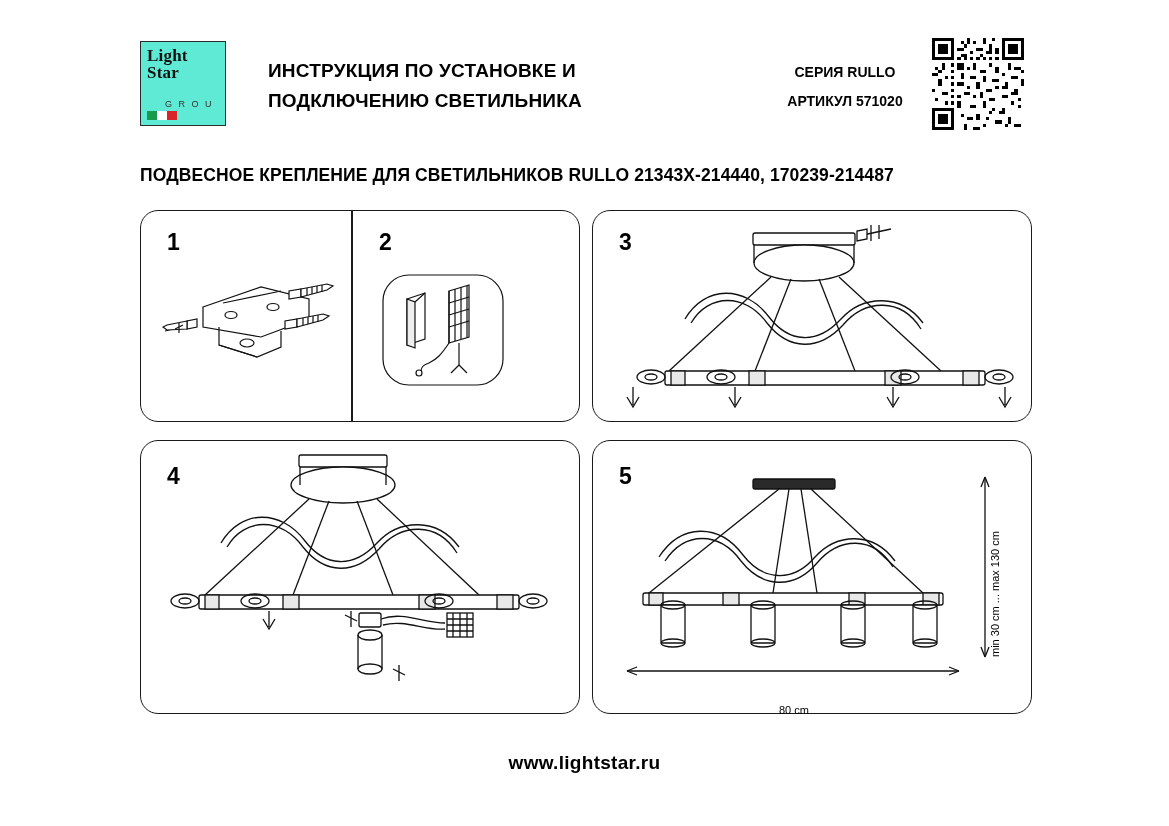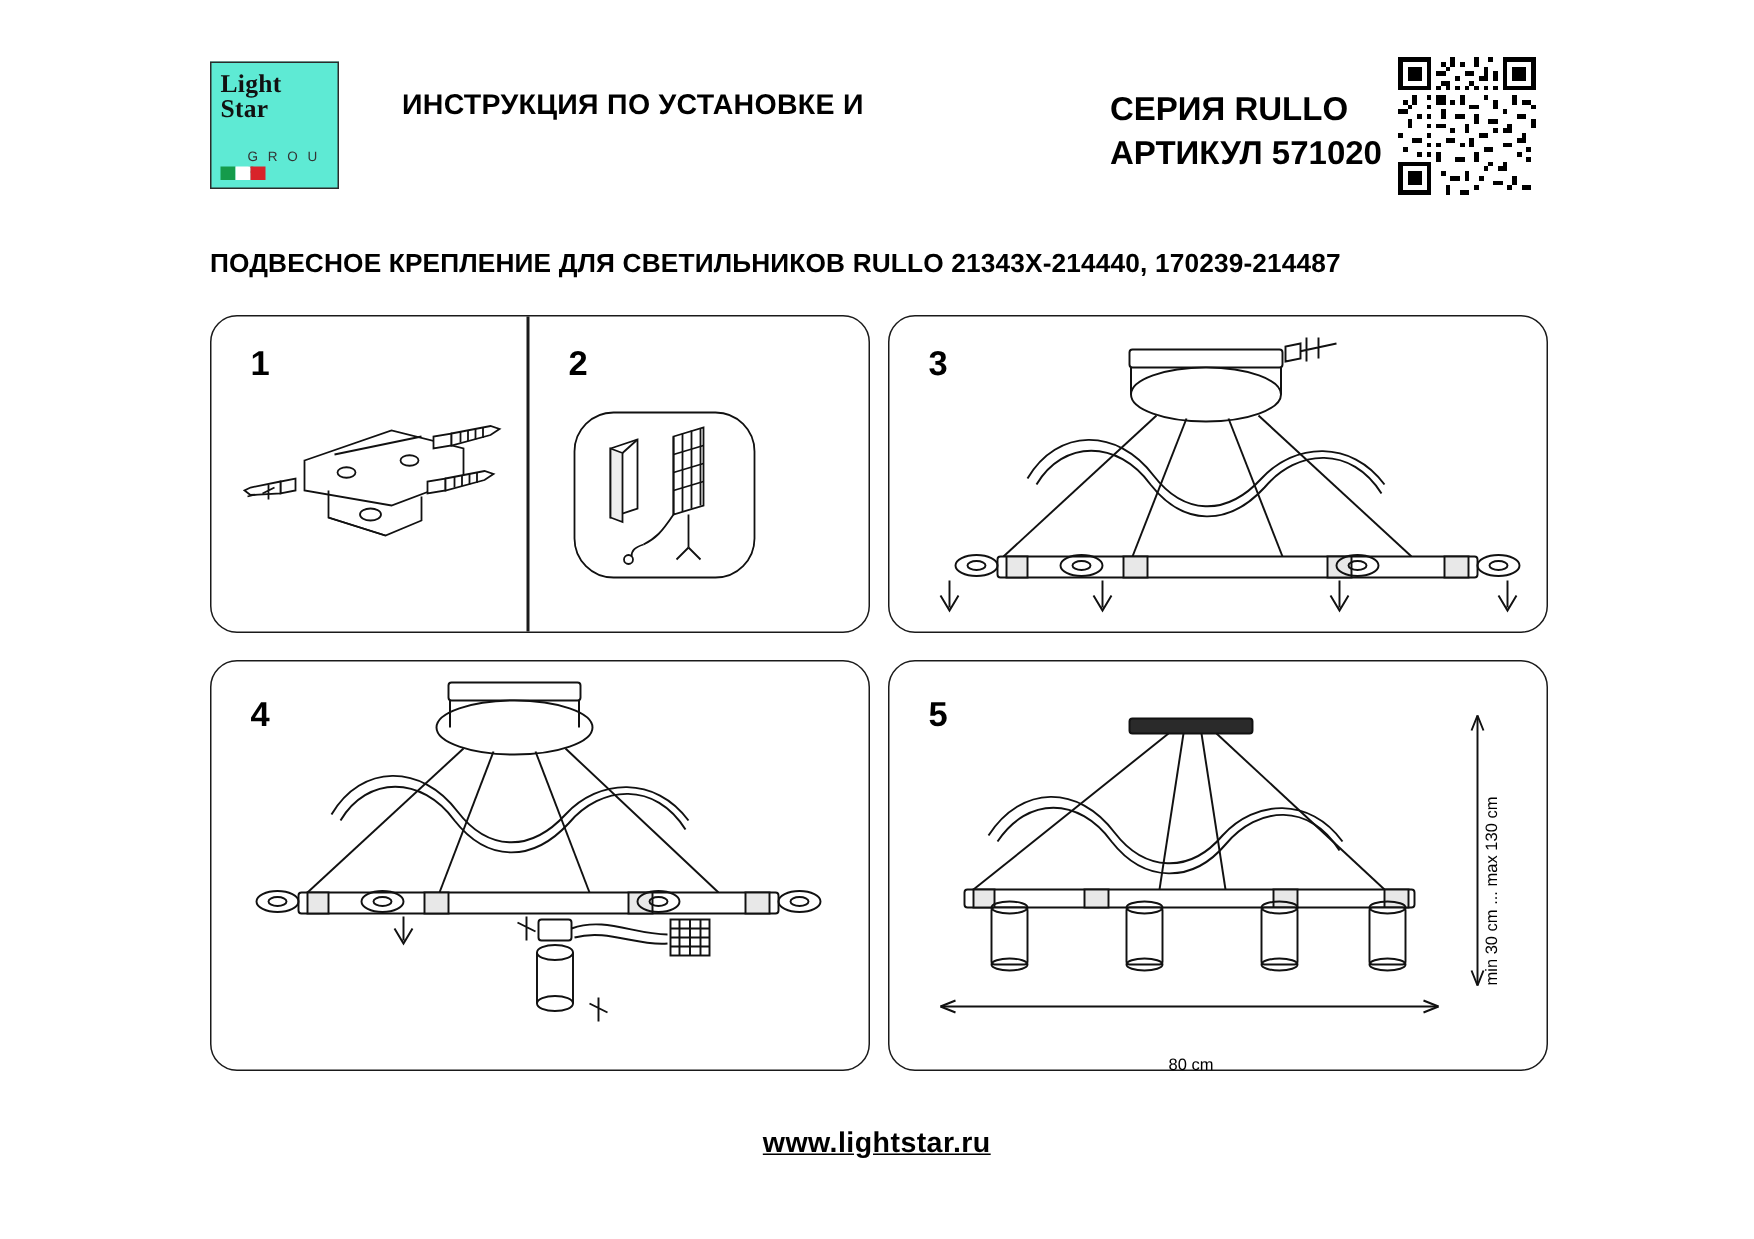--- a/index.html
+++ b/index.html
@@ -69,24 +69,24 @@
     width: 460px;
     font-size: 19px;
     font-weight: bold;
     line-height: 30px;
     letter-spacing: .2px;
   }
   .series-block {
     position: absolute;
     left: 600px; top: 20px;
     width: 210px;
-    font-size: 22px;
+    font-size: 14px;
     font-weight: bold;
     line-height: 29px;
-    text-align: left;
+    text-align: center;
   }
   .qr {
     position: absolute;
     left: 792px; top: 0px;
     width: 92px; height: 92px;
   }
 
   
   .subtitle {
     position: absolute;
@@ -124,21 +124,20 @@
 
   
   .footer {
     position: absolute;
     left: 0; top: 752px;
     width: 1169px;
     text-align: center;
     font-size: 19px;
     font-weight: bold;
     letter-spacing: .3px;
-    text-decoration: underline;
   }
 
   
   .dim-w {
     position: absolute;
     font-size: 11px;
     color: #000;
   }
   .dim-h {
     position: absolute;
@@ -165,20 +164,21 @@
       <div class="logo-group">G R O U P</div>
       <div class="logo-flag">
         <i class="flag-g"></i>
           <i class="flag-w"></i>
           <i class="flag-r"></i>
       </div>
     </div>
 
     <div class="title">
       <div>ИНСТРУКЦИЯ ПО УСТАНОВКЕ И</div>
+      <div>ПОДКЛЮЧЕНИЮ СВЕТИЛЬНИКА</div>
     </div>
 
     <div class="series-block">
       <div>СЕРИЯ RULLO</div>
       <div>АРТИКУЛ 571020</div>
     </div>
 
     <div class="qr">
       <svg width="92" height="92" viewBox="0 0 29 29" shape-rendering="crispEdges">
         <rect width="29" height="29" fill="#fff"></rect>

